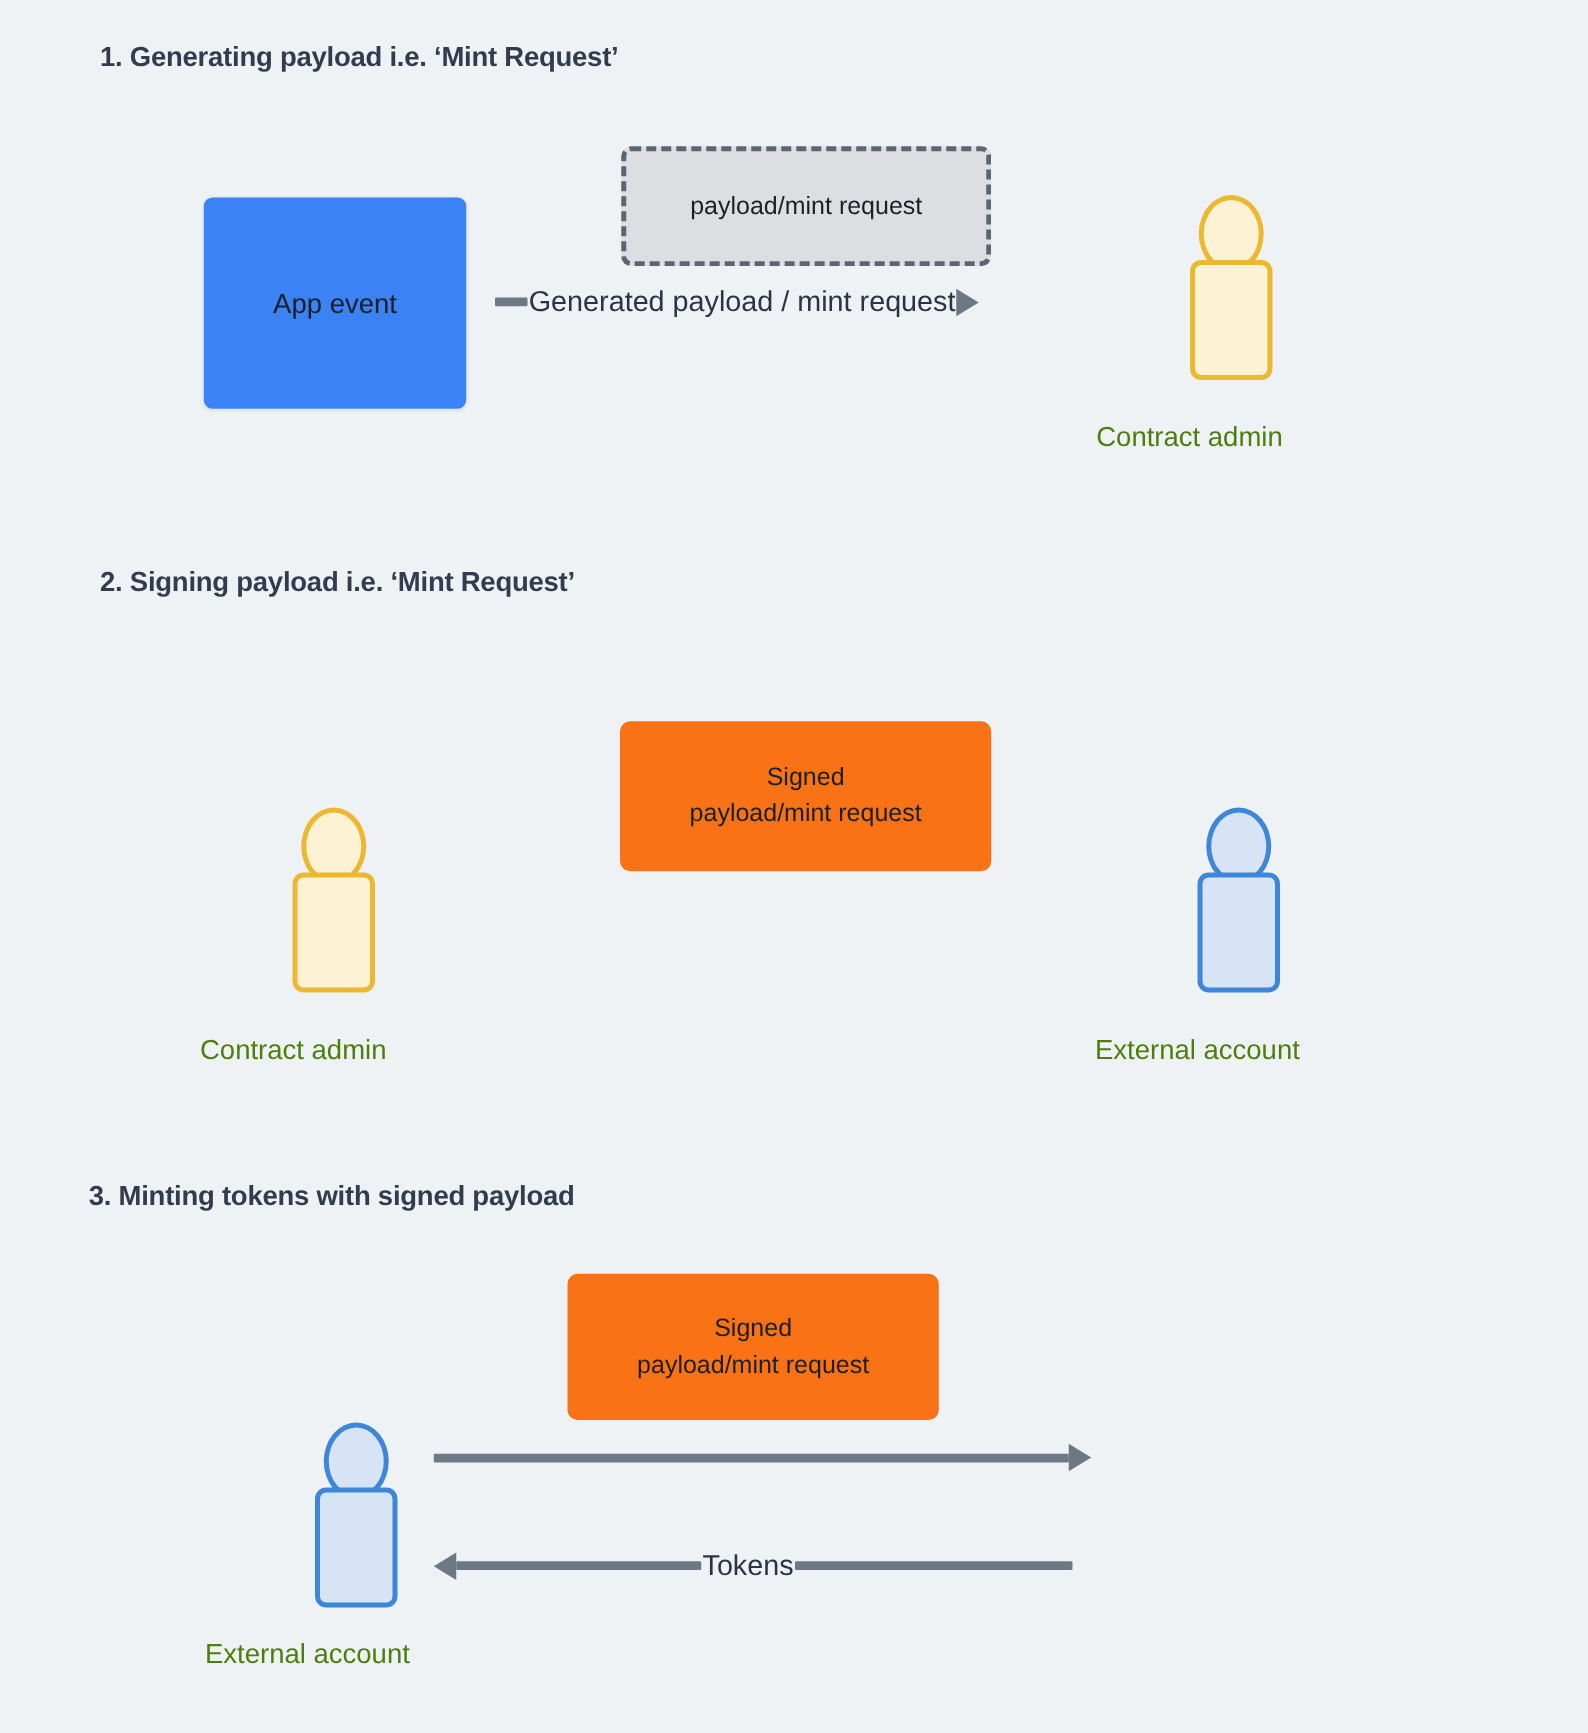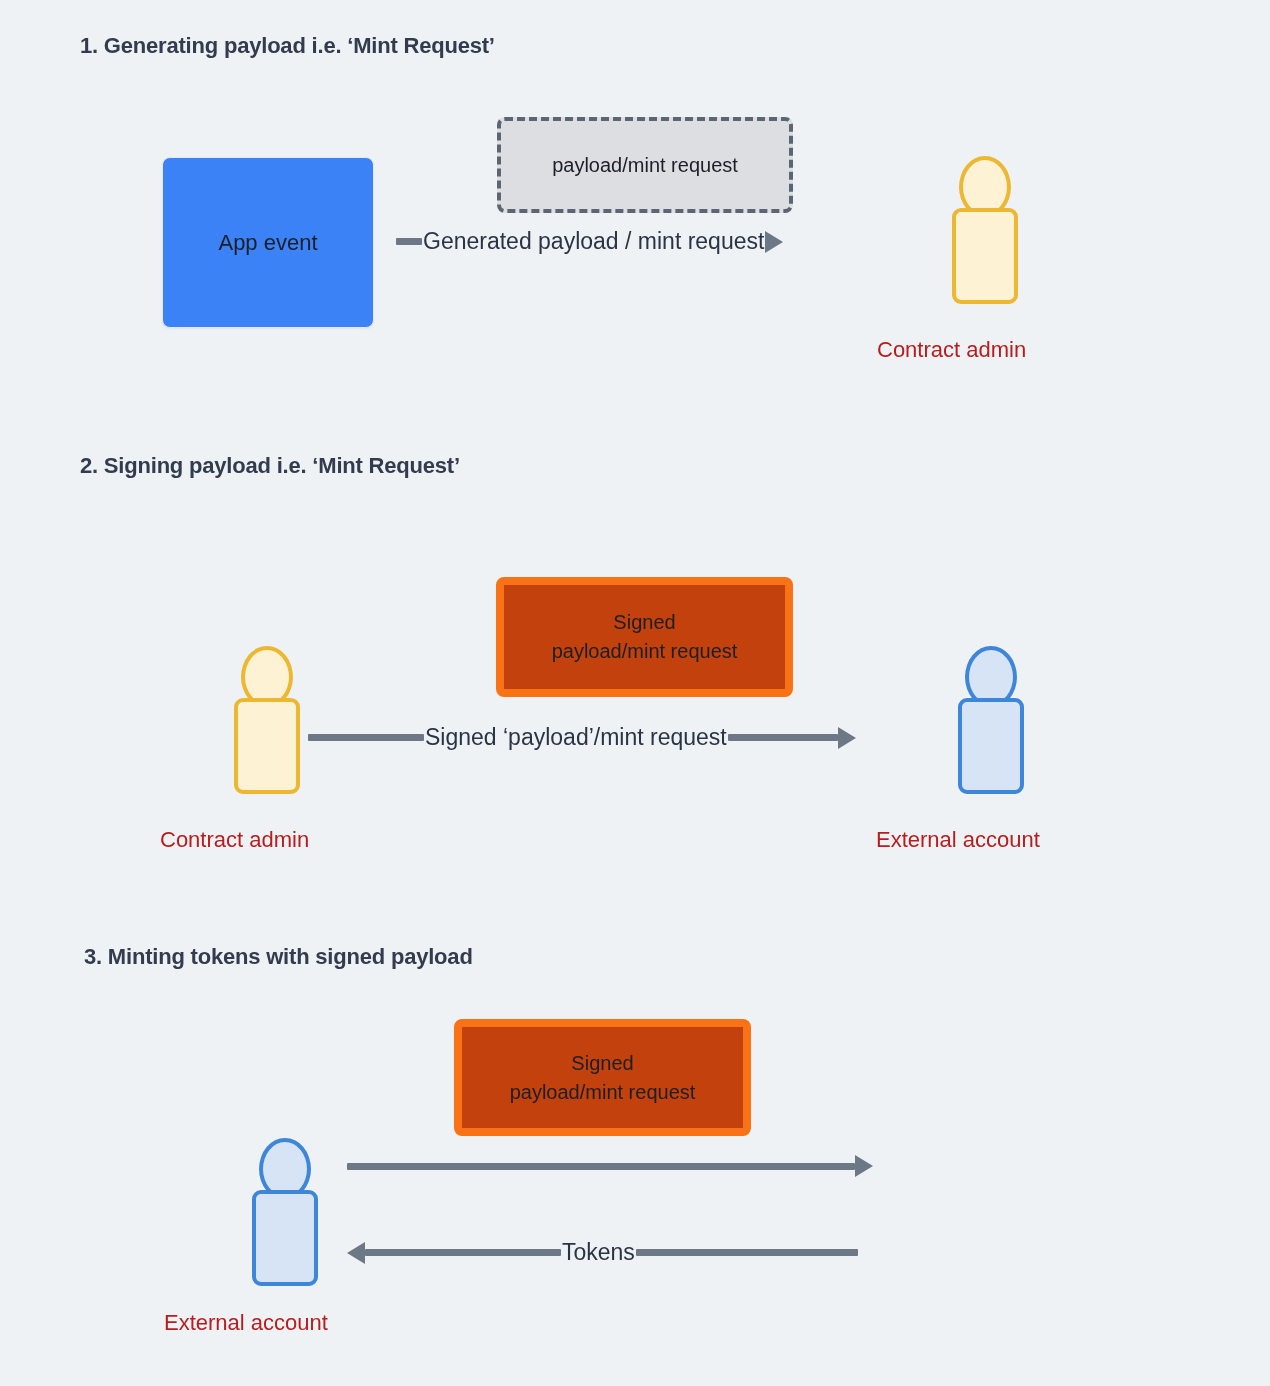--- a/index.html
+++ b/index.html
@@ -17,21 +17,21 @@
   .section-heading {
     position: absolute;
     font-size: 22px;
     font-weight: bold;
     letter-spacing: -0.2px;
     color: #323c4e;
     white-space: nowrap;
   }
   #heading-1 { left: 80px; top: 33px; }
   #heading-2 { left: 80px; top: 453px; }
-  #heading-3 { left: 84px; top: 944px; }
+  #heading-3 { left: 71px; top: 944px; }
 
   
   .white-card {
     position: absolute;
     background: #3b82f6;
     border: 1px solid #e6e9ed;
     border-radius: 8px;
     box-shadow: 0 1px 2px rgba(30,40,60,0.06);
     display: flex;
     flex-direction: column;
@@ -54,21 +54,21 @@
     background: #dcdee1;
     border: 4px dashed #5b6573;
     border-radius: 8px;
     display: flex; align-items: center; justify-content: center;
     font-size: 20px; color: #1b1f28;
   }
 
   
   .signed-box {
     position: absolute;
-    background: #c2410c;
+    background: #f97316;
     border: 8px solid #f97316;
     border-radius: 8px;
     display: flex; flex-direction: column;
     align-items: center; justify-content: center;
     font-size: 20px; color: #1b1f28; line-height: 1.45;
     text-align: center;
   }
   #signed-box-2 { left: 496px; top: 577px;  width: 297px; height: 120px; }
   #signed-box-3 { left: 454px; top: 1019px; width: 297px; height: 117px; }
 
@@ -93,21 +93,21 @@
     box-sizing: border-box;
   }
   .person.yellow { color: #ecb731; }
   .person.yellow .head, .person.yellow .body { background: #fdf3d4; }
   .person.blue { color: #3d86d8; }
   .person.blue .head, .person.blue .body { background: #d6e4f6; }
 
   .person-label {
     position: absolute;
     font-size: 22px;
-    color: #b91c1c;
+    color: #4d7c0f;
     white-space: nowrap;
     text-align: right;
   }
 
   #person-admin-1 { left: 952px; top: 156px; width: 66px; height: 148px; }
   #label-admin-1  { left: 877px; top: 337px; }
 
   #person-admin-2 { left: 234px; top: 646px; width: 66px; height: 148px; }
   #label-admin-2  { left: 160px; top: 827px; }
 
@@ -198,26 +198,20 @@
     <span>Signed</span>
     <span>payload/mint request</span>
   </div>
 
   <div class="person yellow" id="person-admin-2">
     <div class="head"></div>
     <div class="body"></div>
   </div>
   <div class="person-label" id="label-admin-2">Contract admin</div>
 
-  <div class="connector" id="connector-2">
-    <div class="cline left"></div>
-    <div class="ctext">Signed ‘payload’/mint request</div>
-    <div class="cline right"></div>
-    <div class="arrow-head-right"></div>
-  </div>
 
   <div class="person blue" id="person-ext-2">
     <div class="head"></div>
     <div class="body"></div>
   </div>
   <div class="person-label" id="label-ext-2">External account</div>
 
   <div class="section-heading" id="heading-3">3. Minting tokens with signed payload</div>
 
   <div class="signed-box" id="signed-box-3">

